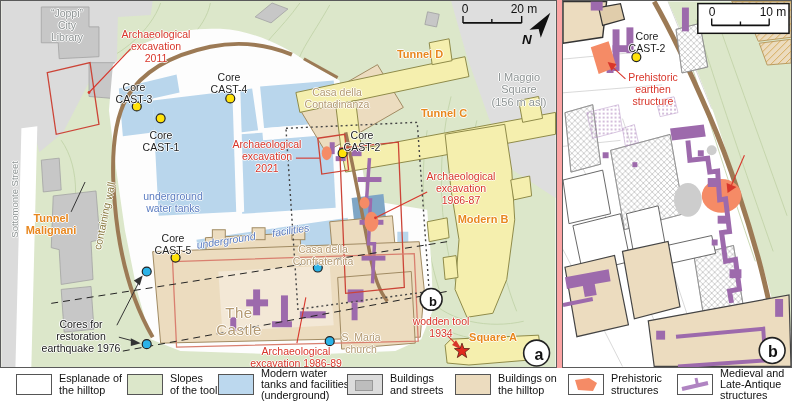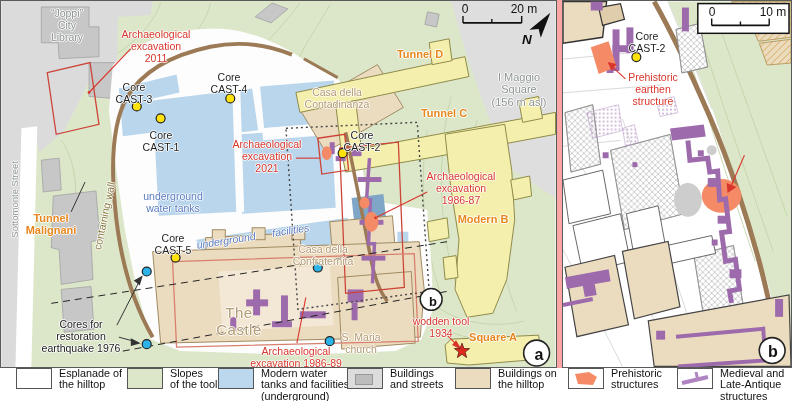--- a/index.html
+++ b/index.html
@@ -26,21 +26,21 @@
   .rot90{transform:rotate(-90deg);}
   .rot78{transform:rotate(-78deg);}
   .rot9{transform:rotate(-9deg);word-spacing:14px;}
   .badge{position:absolute;display:flex;align-items:center;justify-content:center;
          font-weight:bold;color:#111;font-size:14px;pointer-events:none;}
   .scaletxt{position:absolute;font-size:12px;color:#111;text-align:center;
             pointer-events:none;}
   .northtxt{position:absolute;font-size:13.5px;font-style:italic;font-weight:bold;
             color:#111;pointer-events:none;}
   .legend{position:absolute;left:0;top:368px;width:792px;height:33px;background:#fff;}
-  .leg-item{position:absolute;top:0;height:33px;display:flex;gap:7px;}
+  .leg-item{position:absolute;top:0;height:33px;display:flex;align-items:center;gap:7px;}
   .sw{width:36px;height:21px;border:1px solid #555;box-sizing:border-box;
       position:relative;flex:0 0 auto;background:#fff;}
   .sw-slopes{background:#dce7ca;}
   .sw-water{background:#bcd8ee;}
   .sw-streets{background:#dcdcdc;}
   .sw-streets::after{content:"";position:absolute;left:7px;top:5px;width:16px;height:9px;
       background:#bdbdbd;border:1px solid #999;}
   .sw-hilltop{background:#ecdcbf;}
   .leg-label{font-size:10.8px;line-height:1.05;color:#111;white-space:pre-line;}
 </style>

